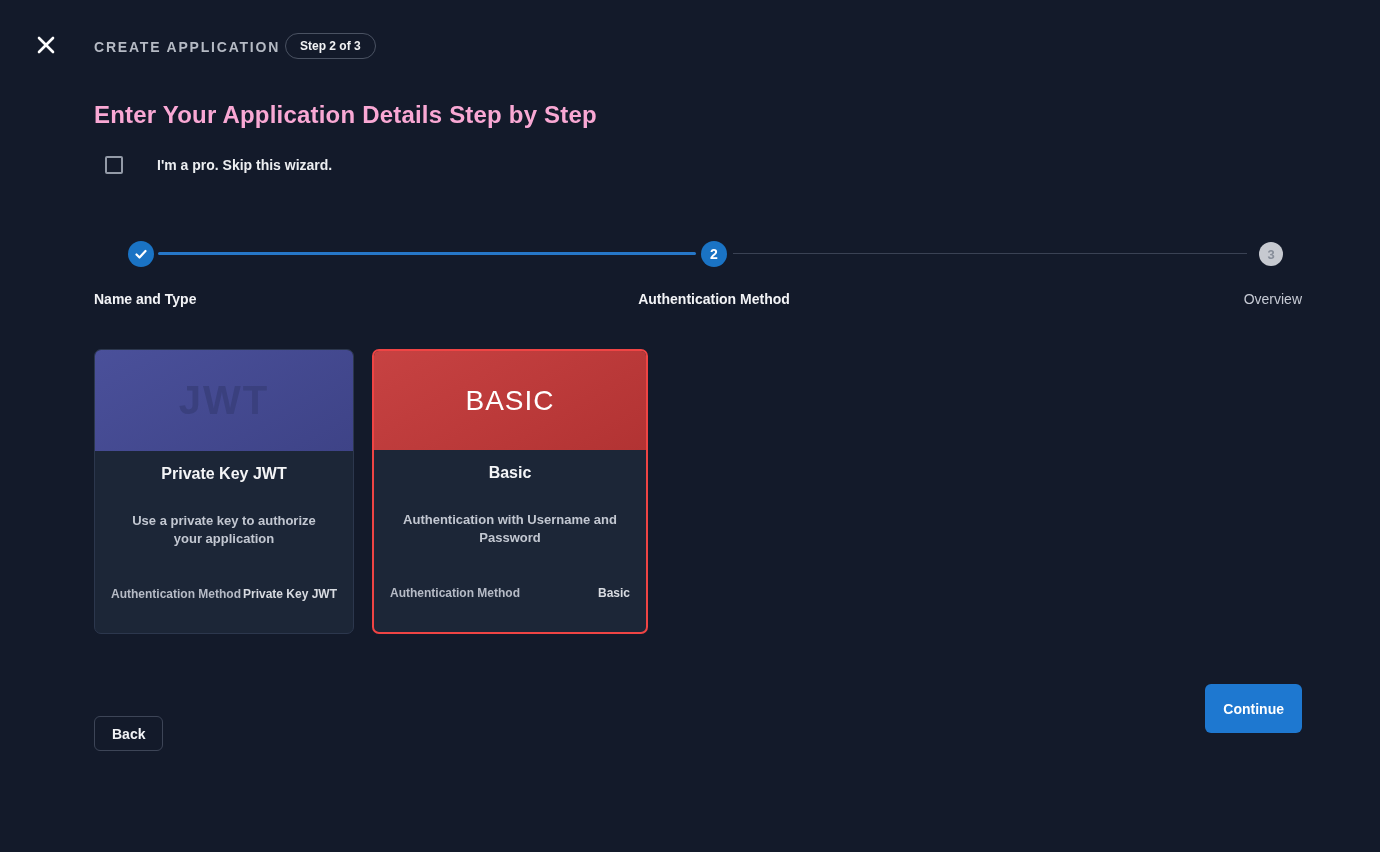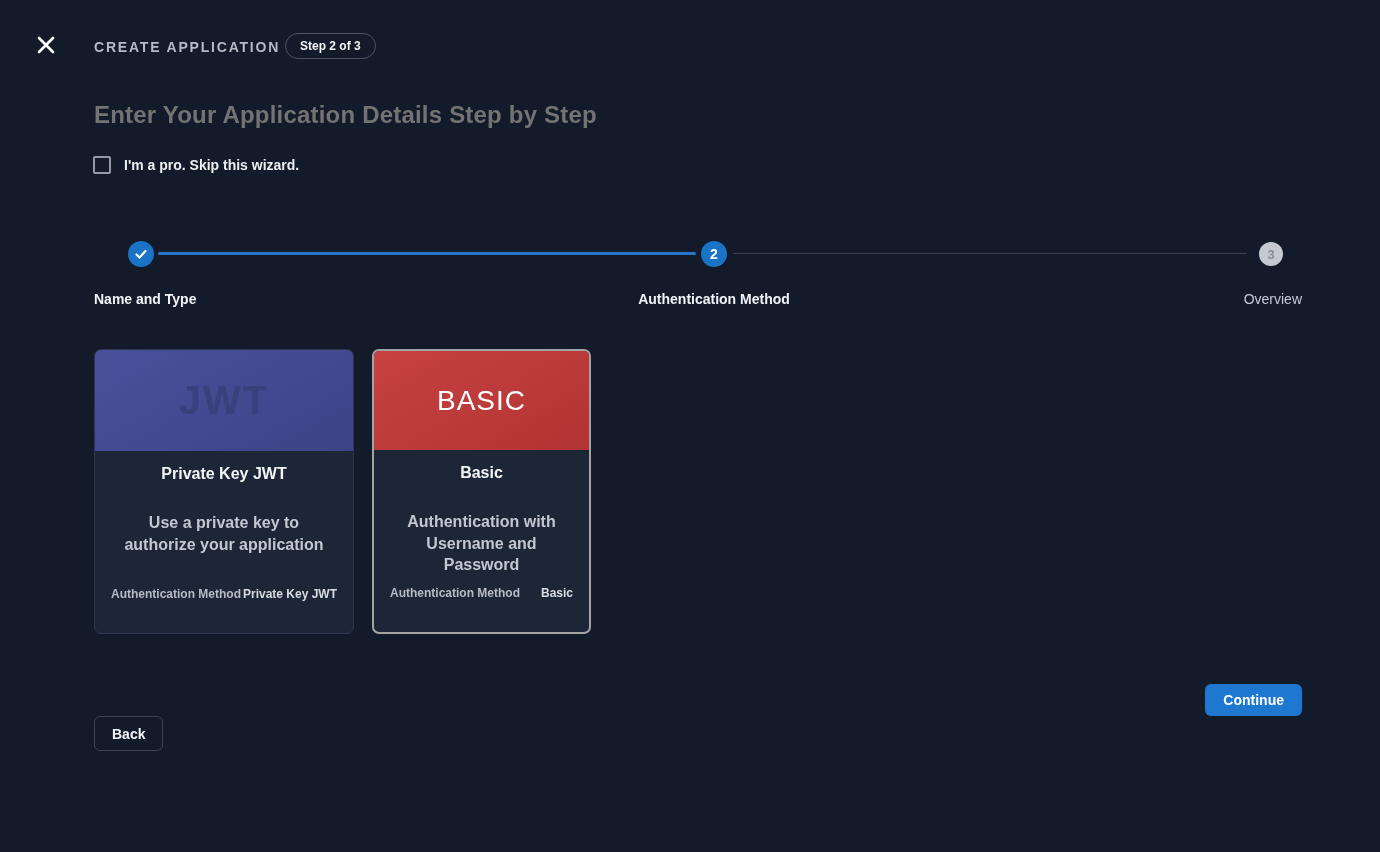--- a/index.html
+++ b/index.html
@@ -28,26 +28,26 @@
     position: absolute; left: 285px; top: 33px;
     height: 25px; padding: 12px 14px;
     display: flex; align-items: center;
     border: 1px solid #4a5262; border-radius: 14px;
     font-size: 12px; font-weight: 700; color: #f2f3f5;
   }
 
   
   .page-heading {
     position: absolute; left: 94px; top: 101px;
-    font-size: 24px; font-weight: 600; color: #737373;
+    font-size: 24px; font-weight: 600; color: #f9a8d4;
     letter-spacing: 0.2px;
   }
   .skip-row {
-    position: absolute; left: 93px; top: 156px;
-    display: flex; align-items: center; gap: 13px; justify-content: space-between;
+    position: absolute; left: 105px; top: 156px;
+    display: flex; align-items: center; gap: 34px; justify-content: space-between;
   }
   .checkbox {
     width: 18px; height: 18px;
     border: 2px solid #939aa7; border-radius: 2px;
     background: transparent; cursor: pointer;
   }
   .skip-label { font-size: 14px; font-weight: 700; color: #eceef1; }
 
   
   .stepper {
@@ -91,21 +91,21 @@
     position: absolute; left: 94px; top: 349px;
     display: flex; gap: 18px; align-items: flex-start;
   }
   .method-card {
     height: 285px; border-radius: 7px;
     background: #1c2637; border: 1px solid #2c374d;
     display: flex; flex-direction: column;
     cursor: pointer; overflow: hidden;
   }
   .method-card.jwt { width: 260px; }
-  .method-card.basic { width: 219px; border: 2px solid #a3a3a3; }
+  .method-card.basic { width: 276px; border: 2px solid #ef4444; }
   .card-banner {
     height: 101px; flex: 0 0 101px;
     display: flex; align-items: center; justify-content: center;
   }
   .method-card.jwt .card-banner {
     background: linear-gradient(150deg, #4a509a 0%, #3e4387 100%);
   }
   .method-card.basic .card-banner {
     height: 99px; flex-basis: 99px;
     background: linear-gradient(150deg, #c74242 0%, #b23333 100%);
@@ -118,21 +118,21 @@
   }
   .card-body {
     flex: 1; display: flex; flex-direction: column;
     padding: 14px 16px 32px;
   }
   .card-title {
     text-align: center; font-size: 16px; font-weight: 700; color: #f4f5f7;
   }
   .card-desc {
     margin-top: 29px; text-align: center;
-    font-size: 16px; font-weight: 600; line-height: 1.35;
+    font-size: 13px; font-weight: 600; line-height: 1.35;
     color: #c2c7d1; padding: 0 8px;
   }
   .card-meta {
     margin-top: auto;
     display: flex; justify-content: space-between; align-items: baseline;
   }
   .meta-label { font-size: 12px; font-weight: 600; color: #b6bbc6; }
   .meta-value { font-size: 12px; font-weight: 600; color: #d8dbe1; text-align: right; }
 
   
@@ -140,21 +140,21 @@
     position: absolute; left: 94px; top: 684px;
     height: 35px; padding: 0 17px;
     background: transparent; border: 1px solid #3d4557; border-radius: 6px;
     font-family: "Liberation Sans", sans-serif;
     font-size: 14px; font-weight: 600; color: #f2f3f6;
     cursor: pointer;
     margin-top: 32px;
   }
   .continue-btn {
     position: absolute; right: 78px; top: 684px;
-    height: 32px; padding: 0 18px;
+    height: 49px; padding: 0 18px;
     background: #1e78d0; border: none; border-radius: 6px;
     font-family: "Liberation Sans", sans-serif;
     font-size: 14px; font-weight: 700; color: #ffffff;
     cursor: pointer;
   }
 </style>
 </head>
 <body>
 
 <div class="close-btn">

